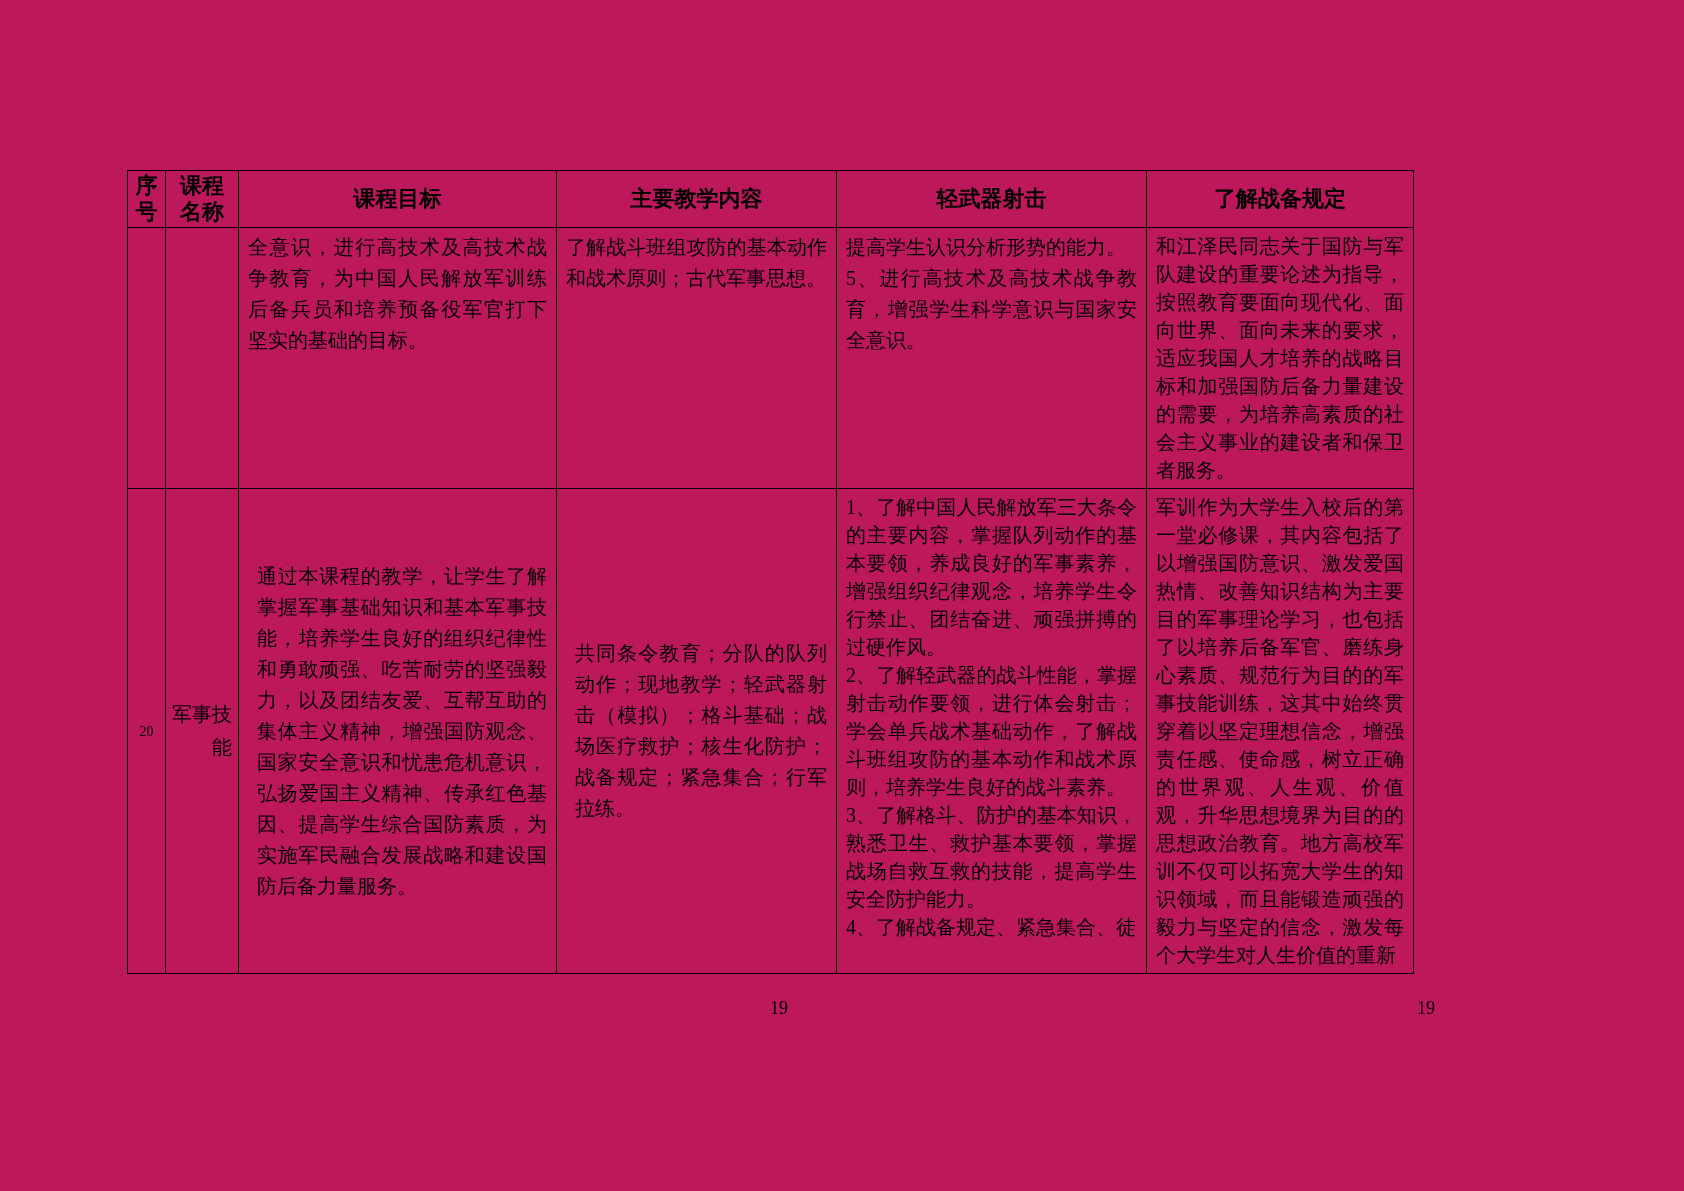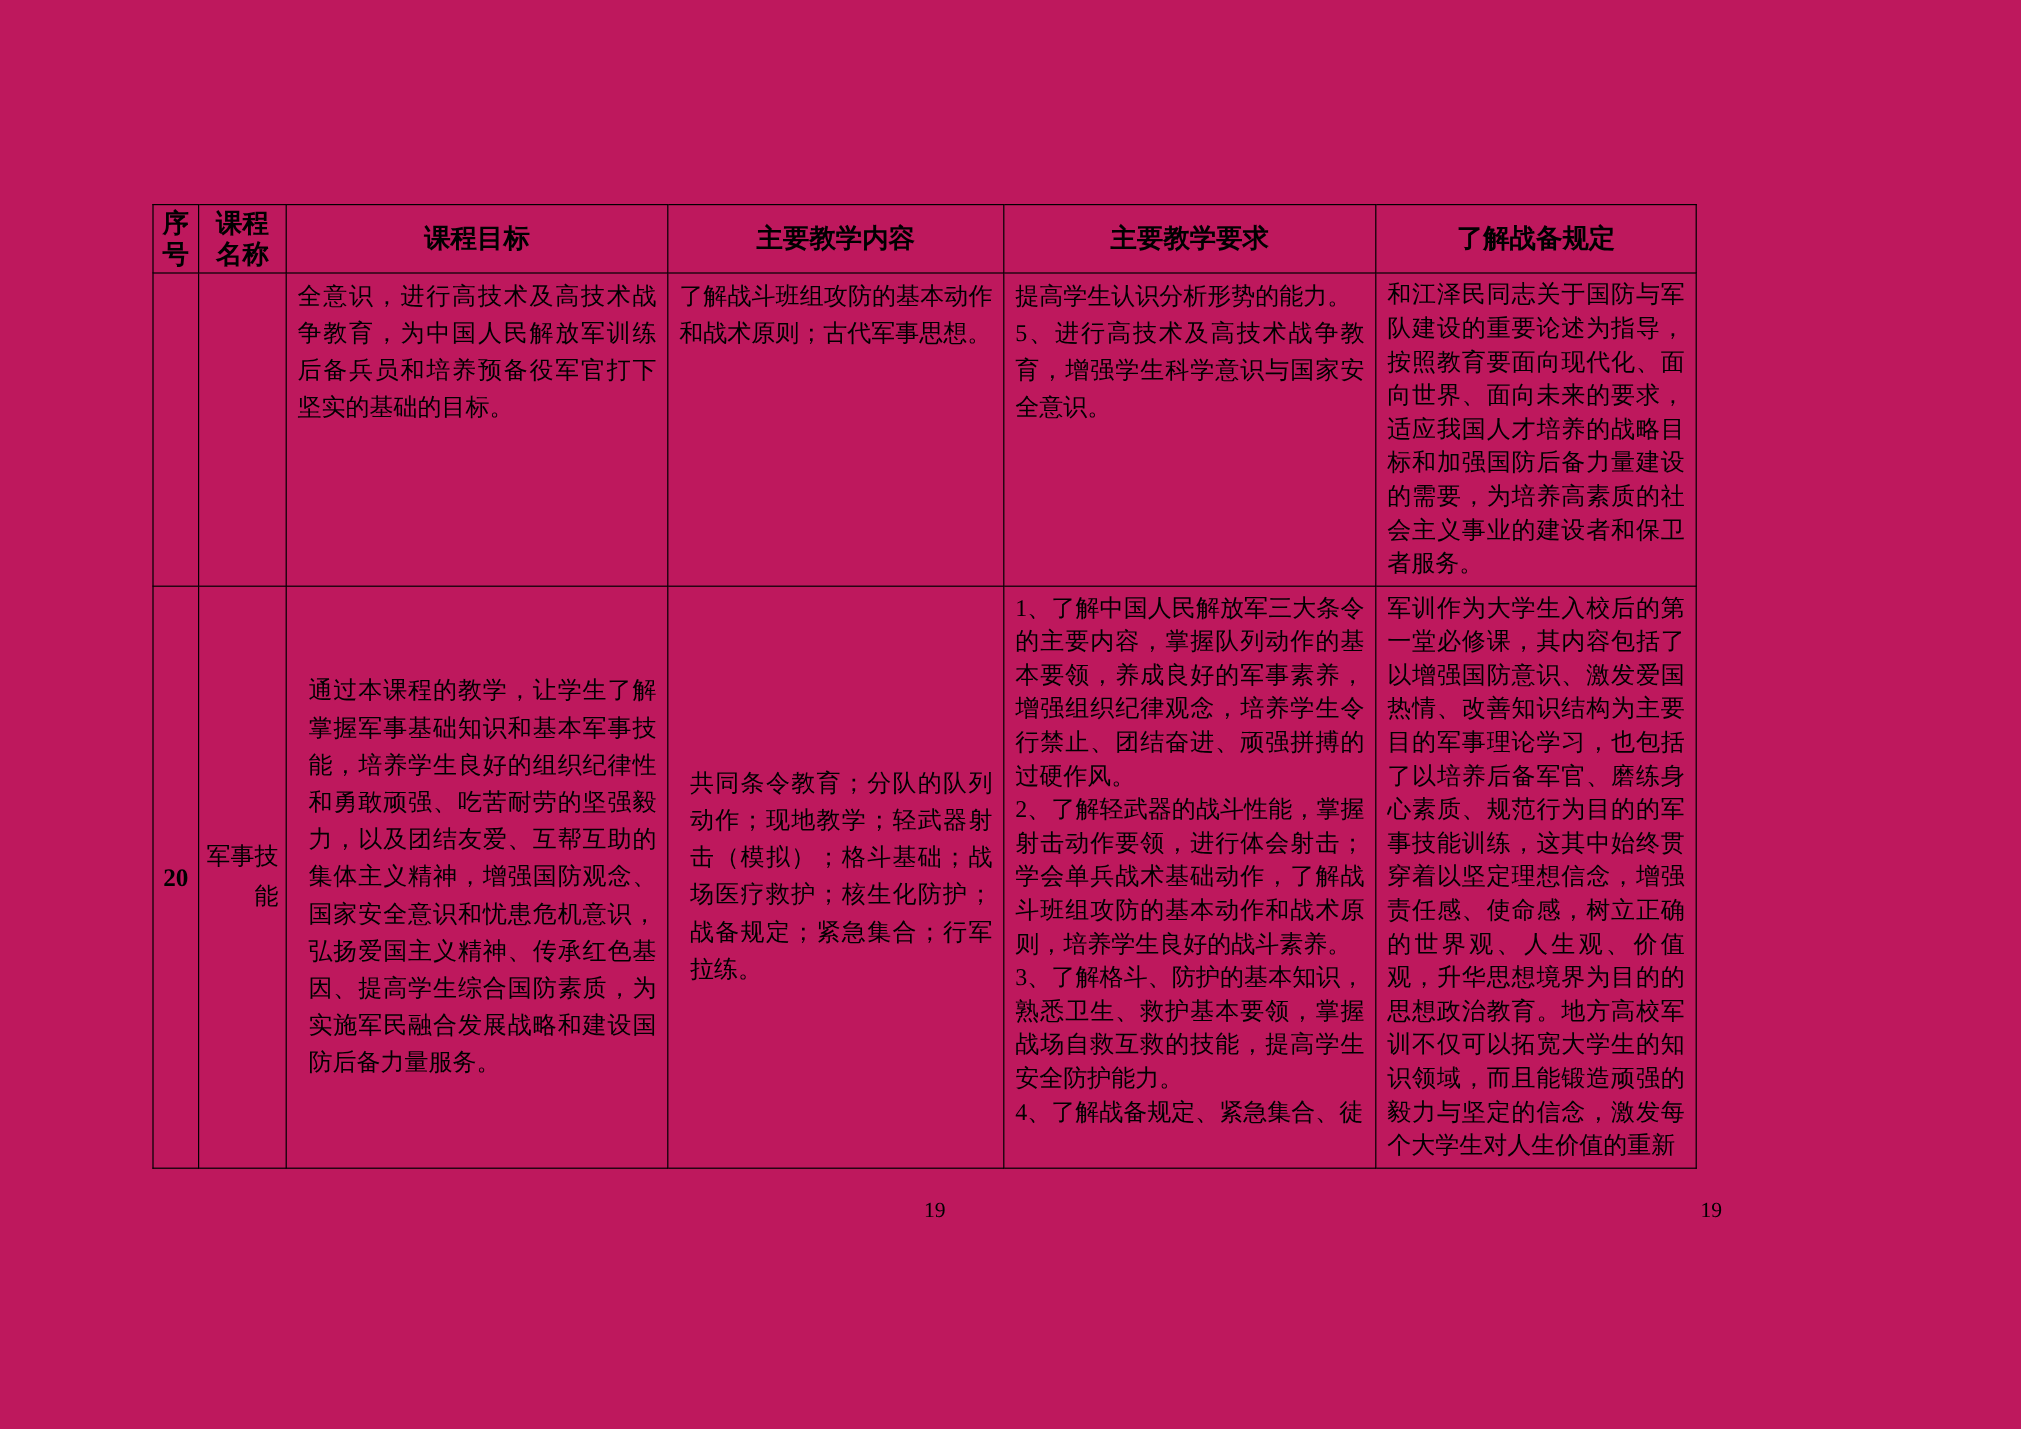--- a/index.html
+++ b/index.html
@@ -41,22 +41,22 @@
   td p {
     text-align: justify;
     text-justify: inter-ideograph;
     line-height: 31px;
   }
   td.v-mid { vertical-align: middle; padding-left: 18px; }
   td.tight p { line-height: 28px; }
   td.seq-cell {
     text-align: center;
     vertical-align: middle;
-    font-weight: bold;
-    font-size: 21px;
+    font-weight: normal;
+    font-size: 14px;
     padding: 19px 2px;
   }
   td.seq-cell p, td.name-cell p { text-align: right; }
   td.seq-cell p { text-align: center; }
   td.name-cell { vertical-align: middle; padding: 4px 6px; }
   td.name-cell p { line-height: 33px; }
 
   .footer-num {
     position: absolute;
     font-size: 18px;
@@ -79,21 +79,21 @@
       <col style="width:280px">
       <col style="width:310px">
       <col style="width:267px">
     </colgroup>
     <thead>
       <tr class="header-row">
         <th>序号</th>
         <th>课程名称</th>
         <th>课程目标</th>
         <th>主要教学内容</th>
-        <th>主要教学要求</th>
+        <th>轻武器射击</th>
         <th>了解战备规定</th>
       </tr>
     </thead>
     <tbody>
       <tr class="row-cont">
         <td class="seq-cell">
           <p></p>
         </td>
         <td class="name-cell">
           <p></p>

